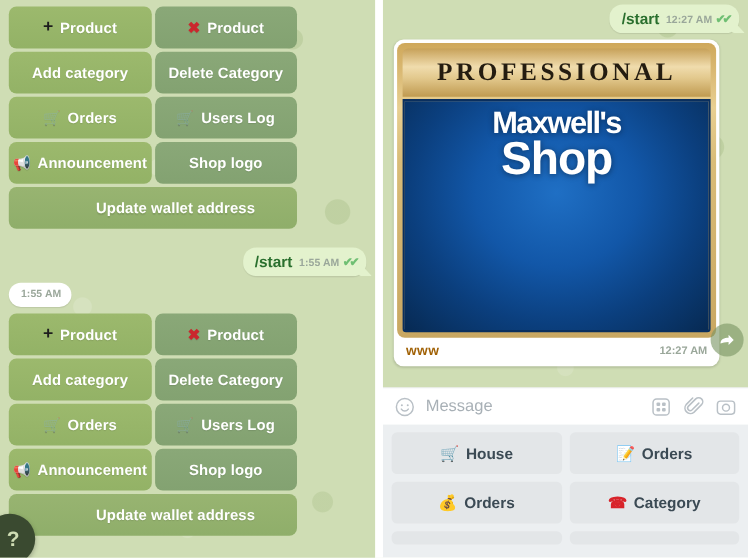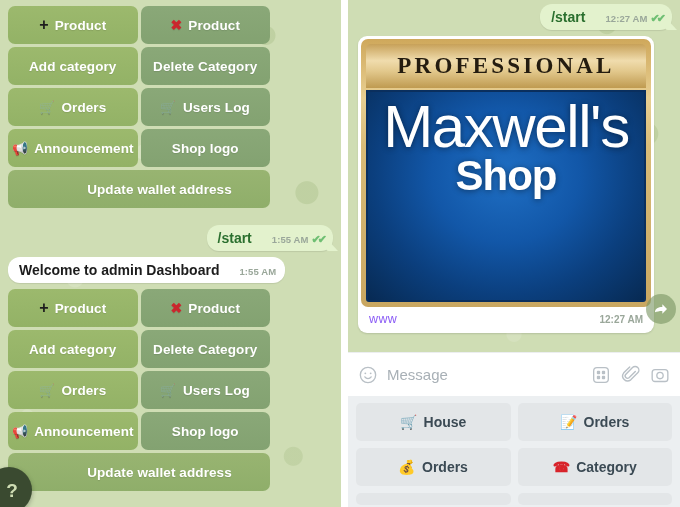--- a/index.html
+++ b/index.html
@@ -49,21 +49,21 @@
   .kb-btn.wide{flex:0 0 100%;background:linear-gradient(180deg,#98b471 0%,#8fae6a 100%);padding-left:41px;}
   .kb-ico{font-size:13px;line-height:1;display:inline-block;filter:saturate(.9);}
   .kb-ico.plus{font-size:16px;font-weight:900;color:#1d1d1d;text-shadow:none;}
   .kb-ico.x{color:#d8232a;font-size:14px;font-weight:900;}
   .kb-ico.dim{opacity:.45;}
 
   
   .bubble-row{display:flex;padding:0 8px;box-sizing:border-box;width:341px;}
   .bubble-row.out{justify-content:flex-end;}
   .bubble{
-    display:inline-flex;align-items:flex-end;gap:20px;
+    display:inline-flex;align-items:flex-end;gap:6px;
     padding:5px 9px 5px 11px;border-radius:12px;
     font-size:14px;font-weight:700;position:relative;
     max-width:300px;
     box-shadow:0 1px 1px rgba(0,0,0,.09);
   }
   .bubble.out{background:#e3f2cd;color:#2a6f2e;}
   .bubble.in{background:#ffffff;color:#1c1c1c;}
   .bubble .txt{white-space:nowrap;}
   .bubble .meta{
     font-size:9.5px;font-weight:600;color:#9aa79a;letter-spacing:.1px;
@@ -114,43 +114,43 @@
     font-family:"Liberation Serif", serif;font-size:23px;font-weight:700;
     letter-spacing:3.2px;color:#241c10;
   }
   .logo-blue{
     height:calc(100% - 46px);margin-top:2px;border-radius:0 0 3px 3px;
     background:radial-gradient(ellipse at 50% 40%, #1f6fc4 0%, #1257a8 38%, #0b3f7e 68%, #072a53 100%);
     border:2px solid #0a2f5e;box-sizing:border-box;
     display:flex;flex-direction:column;align-items:center;justify-content:flex-start;
     padding-top:6px;position:relative;
   }
-  .brand1{font-size:60px;font-weight:400;color:#fff;line-height:.98;letter-spacing:-1.4px;
+  .brand1{font-size:28px;font-weight:700;color:#fff;line-height:.98;letter-spacing:-1.4px;
     text-shadow:0 1px 6px rgba(0,0,0,.45);}
   .brand2{font-size:42px;font-weight:700;color:#fff;line-height:1;letter-spacing:-1px;
     text-shadow:0 1px 6px rgba(0,0,0,.45);margin-top:-2px;}
   .est-row{display:flex;align-items:center;gap:16px;margin-top:16px;}
   .est-row .est-txt{font-size:17px;font-weight:700;color:#e4cf9a;letter-spacing:2.6px;}
   .pill-ico{width:44px;height:40px;position:relative;}
   .img-caption{
     display:flex;align-items:center;justify-content:space-between;
     padding:5px 8px 7px 8px;
   }
-  .img-caption .cap{font-size:12.5px;font-weight:400;color:#8b5cf6;letter-spacing:.4px;}
+  .img-caption .cap{font-size:12.5px;font-weight:700;color:#a16207;letter-spacing:.4px;}
   .img-caption .cap-time{font-size:10px;color:#9aa79a;font-weight:600;}
   .forward-btn{
     position:absolute;right:4px;top:294px;width:30px;height:30px;border-radius:50%;
     background:rgba(122,150,100,.62);display:flex;align-items:center;justify-content:center;
     z-index:6;
   }
   .forward-btn svg{width:16px;height:16px;}
 
   
   .input-bar{
-    height:44px;background:#fff;display:flex;align-items:center;
+    height:34px;background:#fff;display:flex;align-items:center;
     padding:16px 10px;gap:9px;box-sizing:border-box;border-top:1px solid #eceef0;
   }
   .input-bar .ph{flex:1;color:#a8b0b6;font-size:15px;font-weight:400;}
   .ibar-ico{display:flex;align-items:center;justify-content:center;color:#b9c0c6;}
 
   
   .bot-kb{flex:1;background:#eceff1;padding:7px 8px 0 8px;box-sizing:border-box;
     display:flex;flex-wrap:wrap;gap:7px;align-content:flex-start;}
   .bot-btn{
     flex:0 0 calc(50% - 3.5px);height:38px;border-radius:5px;background:#e3e6e8;
@@ -217,21 +217,20 @@
             <span>1:55 AM</span>
             <span class="ticks">✔✔</span>
           </span>
           <div class="tail"></div>
         </div>
       </div>
 
       <div style="height:6px"></div>
       <div class="bubble-row">
         <div class="bubble in">
-          <span class="txt">Welcome to admin Dashboard</span>
           <span class="meta">
             <span>1:55 AM</span>
           </span>
         </div>
       </div>
 
       <div style="height:6px"></div>
       <div class="kb">
         <div class="kb-btn col-l">
           <span class="kb-ico plus">+</span>

